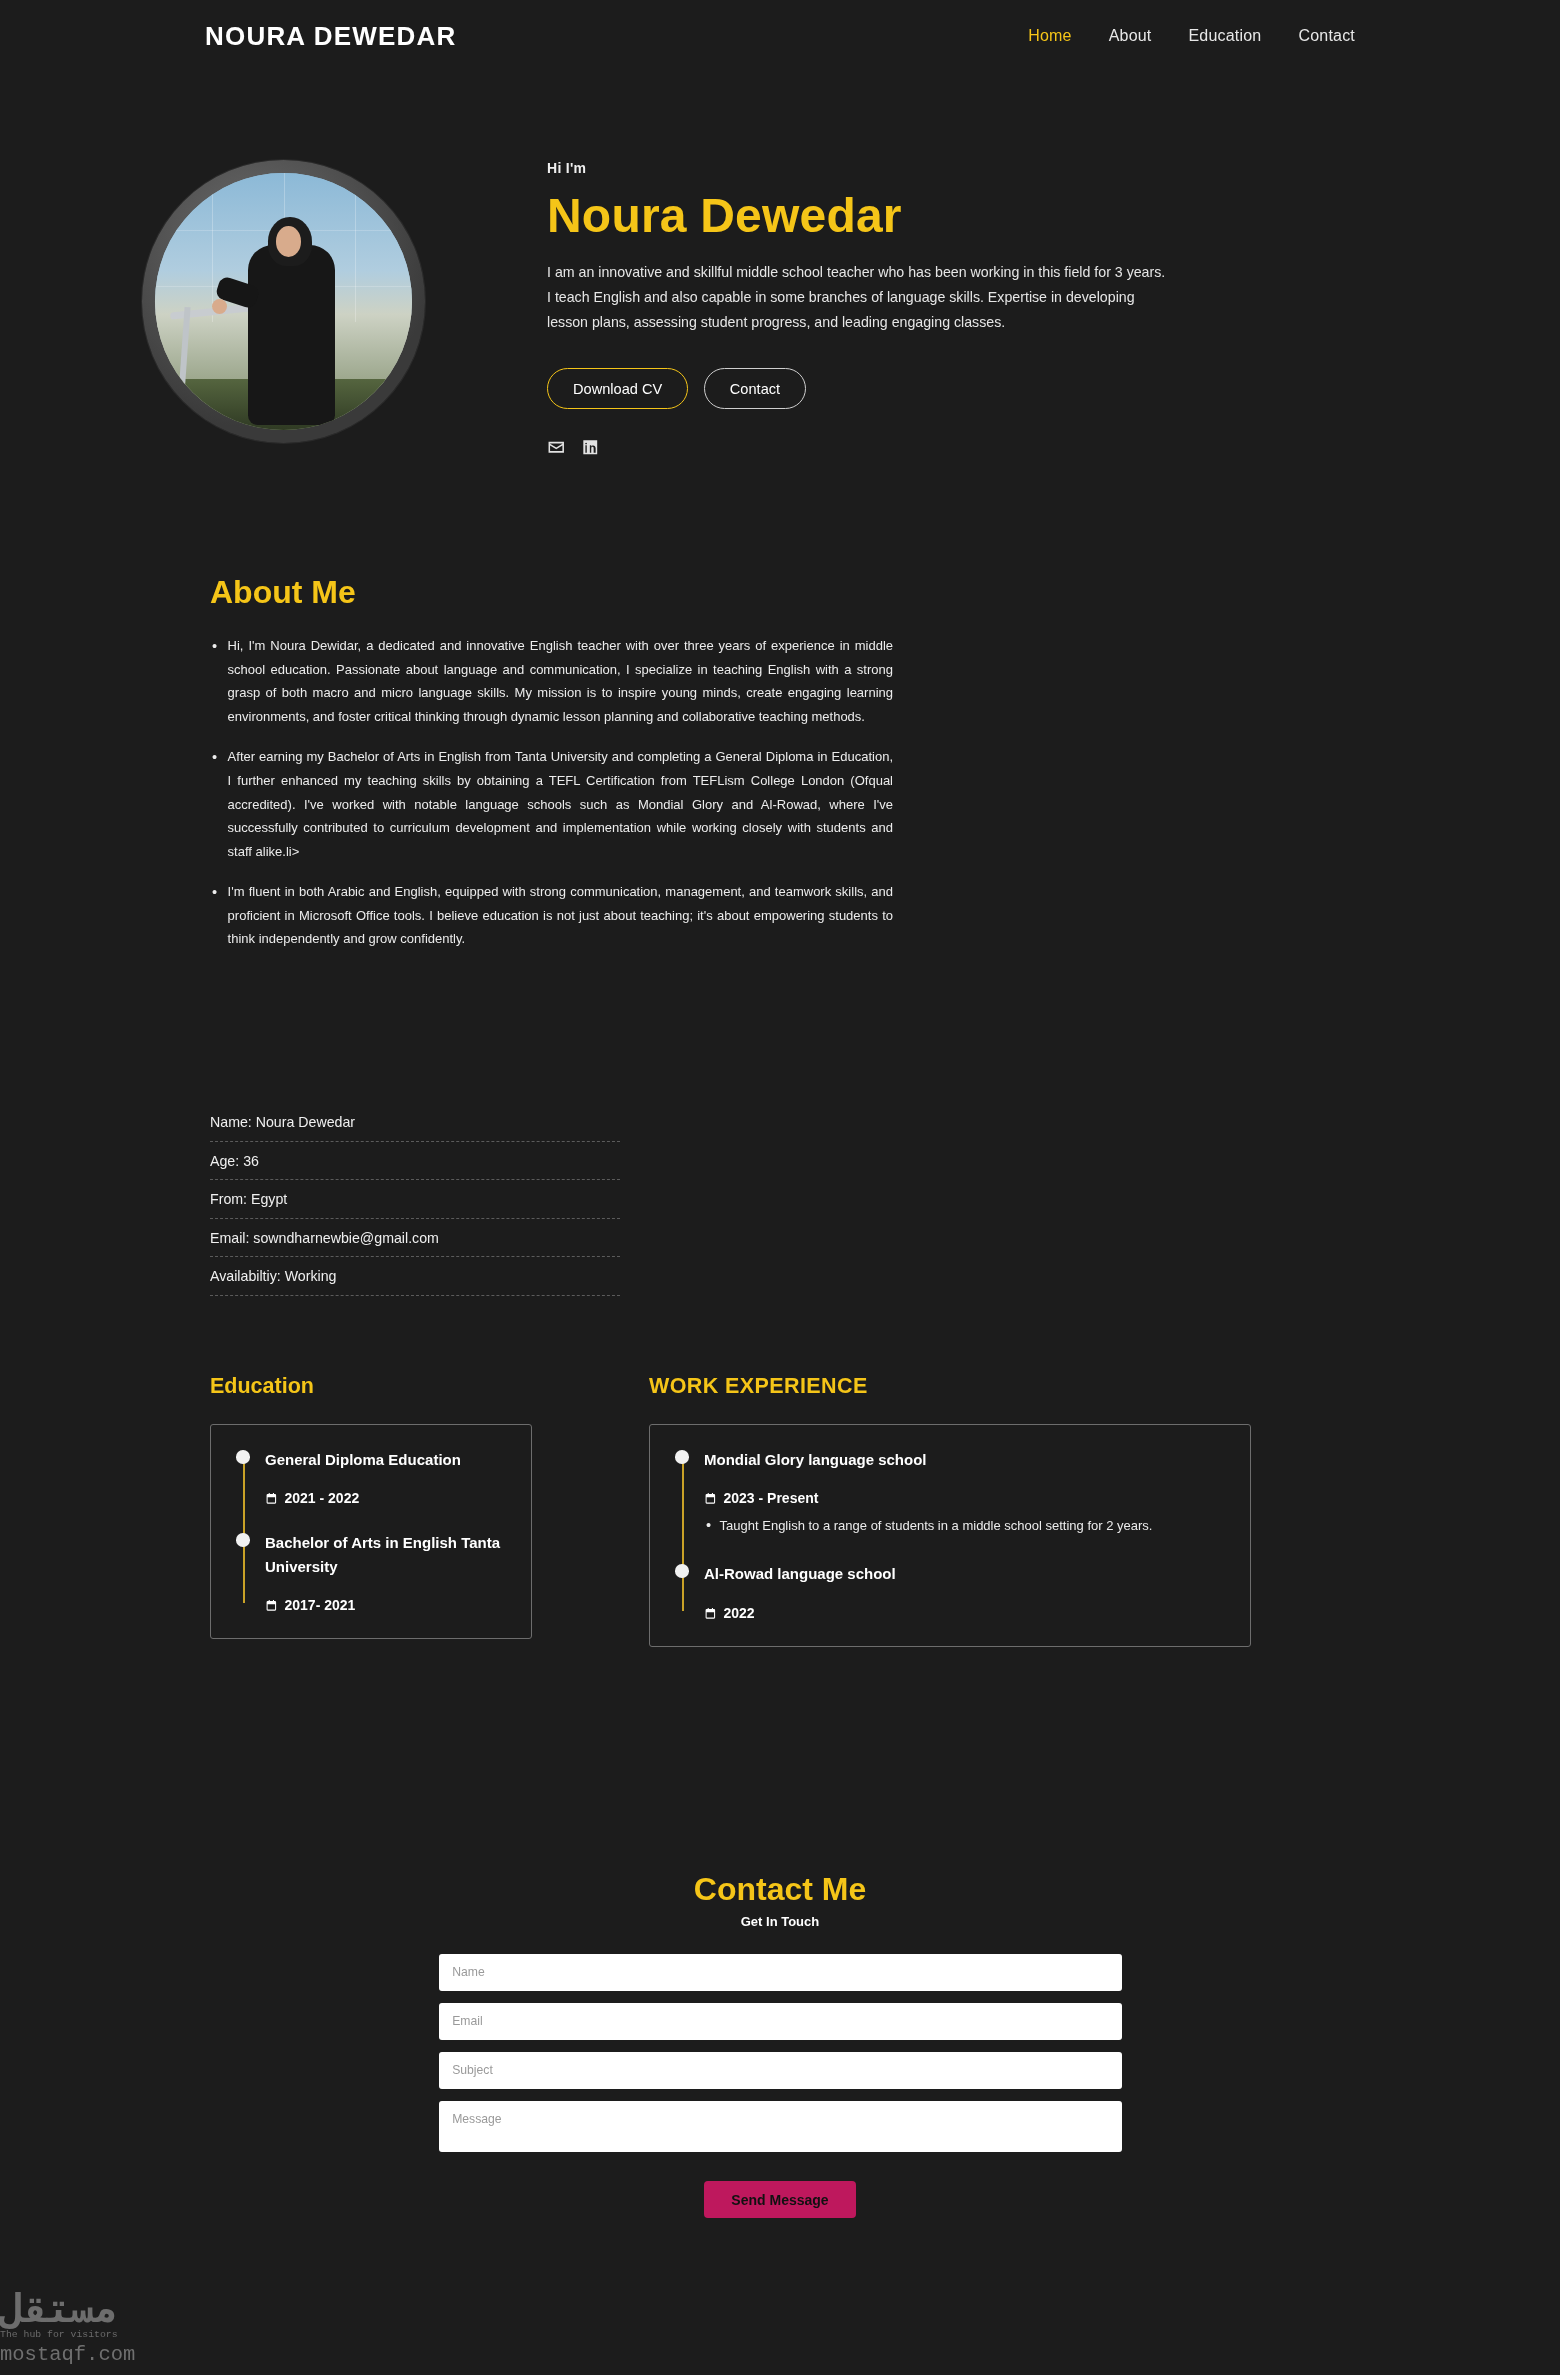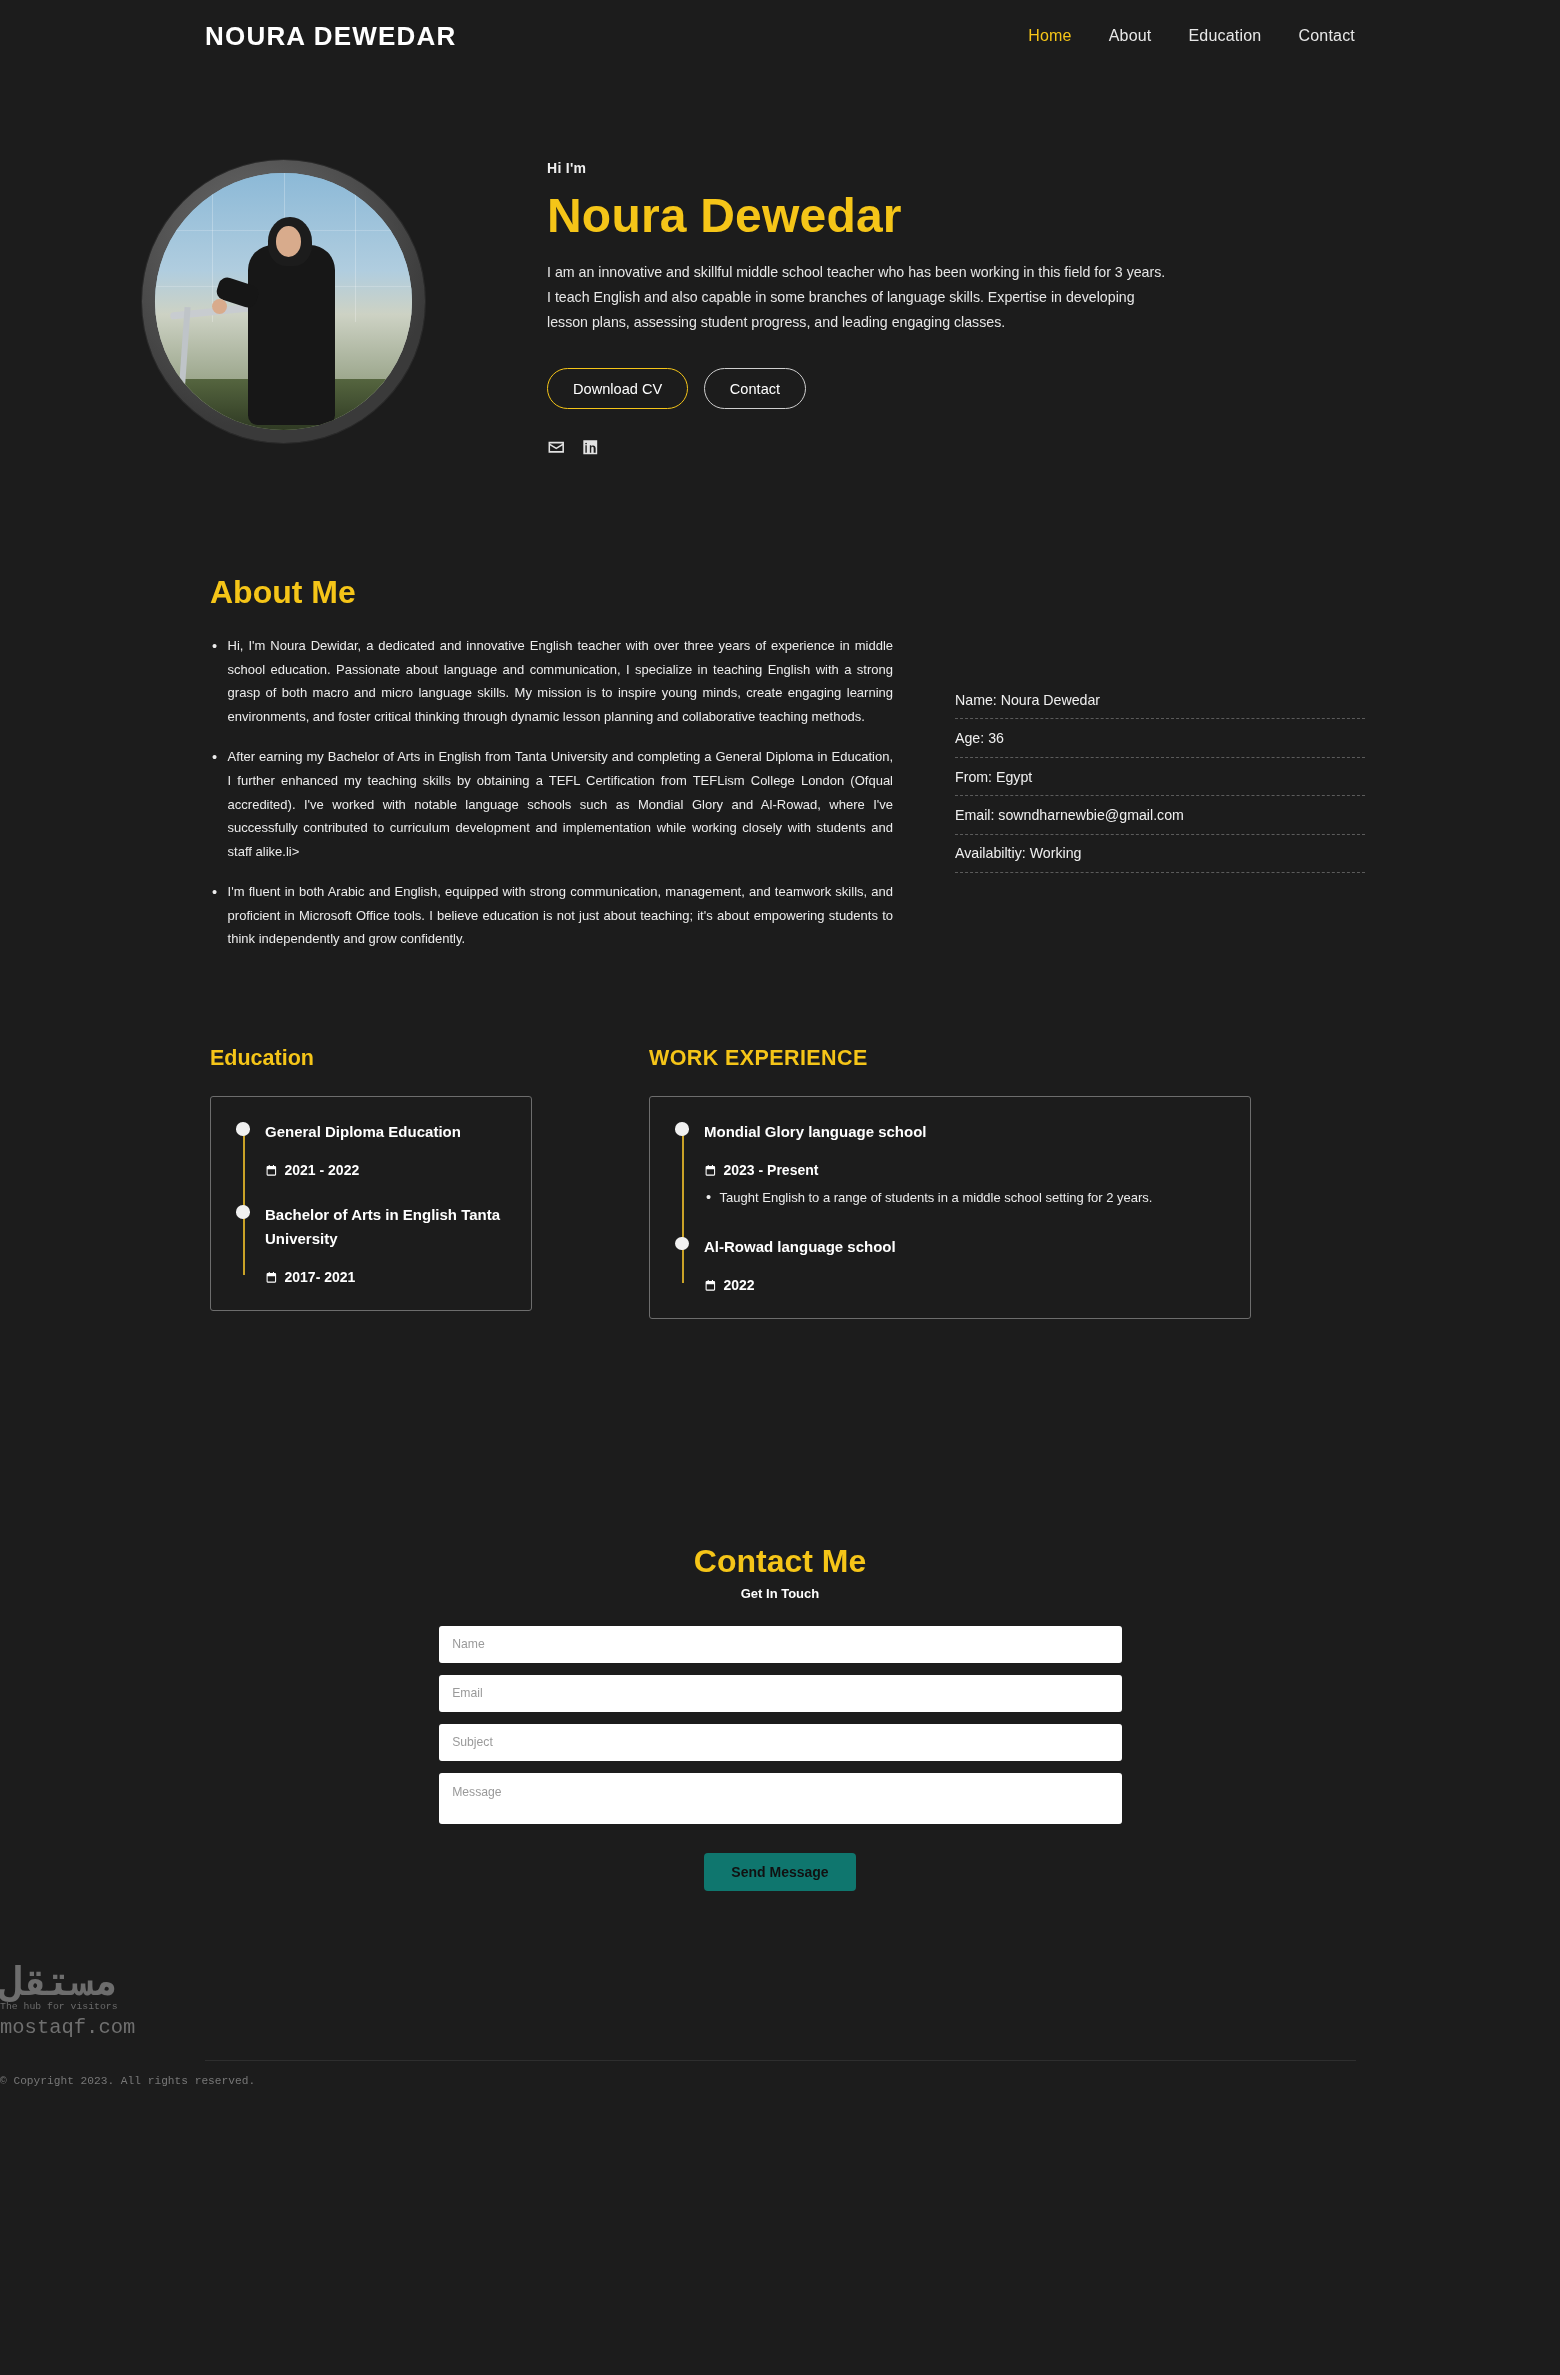--- a/index.html
+++ b/index.html
@@ -123,21 +123,21 @@
   .soc svg { width: 18.5px; height: 18.5px; fill: #e2e2e2; }
 
   
   .about { padding: 0 117px 0 210px; display: block; }
   .section-title-lg {
     font-size: 32px;
     color: #f5c518;
     font-weight: bold;
     margin-bottom: 23.4px;
   }
-  .about-row { display: flex; gap: 62px; }
+  .about-row { display: flex; gap: 89px; flex-direction: column; }
   .about-left { width: 683px; }
   .about-list { list-style: none; }
   .about-list li {
     position: relative;
     padding-left: 17.6px;
     font-size: 13px;
     line-height: 1.82;
     text-align: justify;
     color: #ececec;
     margin-bottom: 16.6px;
@@ -216,21 +216,21 @@
     padding: 11.7px 13.7px;
     font-size: 12.2px;
     color: #333;
     font-family: "Liberation Sans", sans-serif;
     outline: none;
   }
   .form input::placeholder, .form textarea::placeholder { color: #9a9a9a; }
   .form textarea { height: 51px; resize: none; }
   .send {
     margin: 17.6px auto 0;
-    background: #0f766e;
+    background: #be185d;
     color: #111;
     border: none;
     border-radius: 3.9px;
     font-size: 14px;
     font-weight: bold;
     padding: 10.7px 27px;
     cursor: pointer;
     font-family: "Liberation Sans", sans-serif;
   }
 

